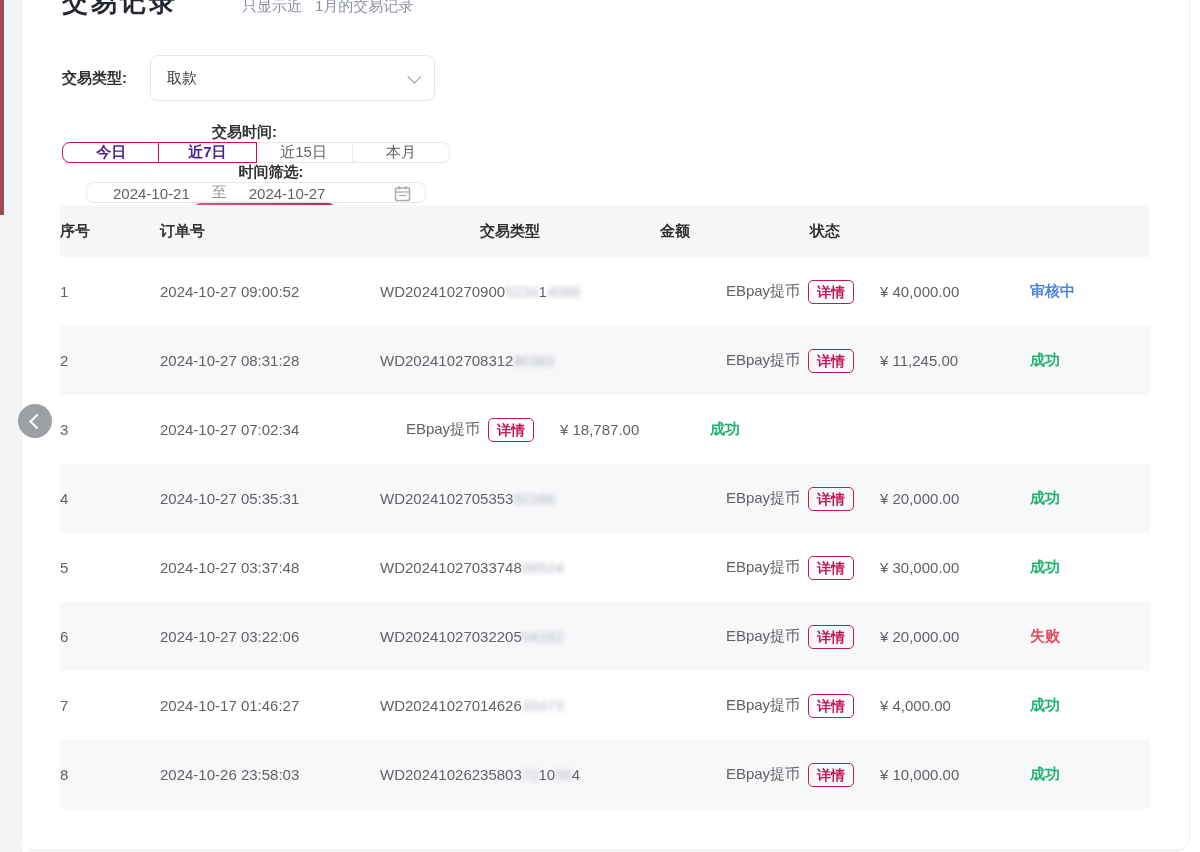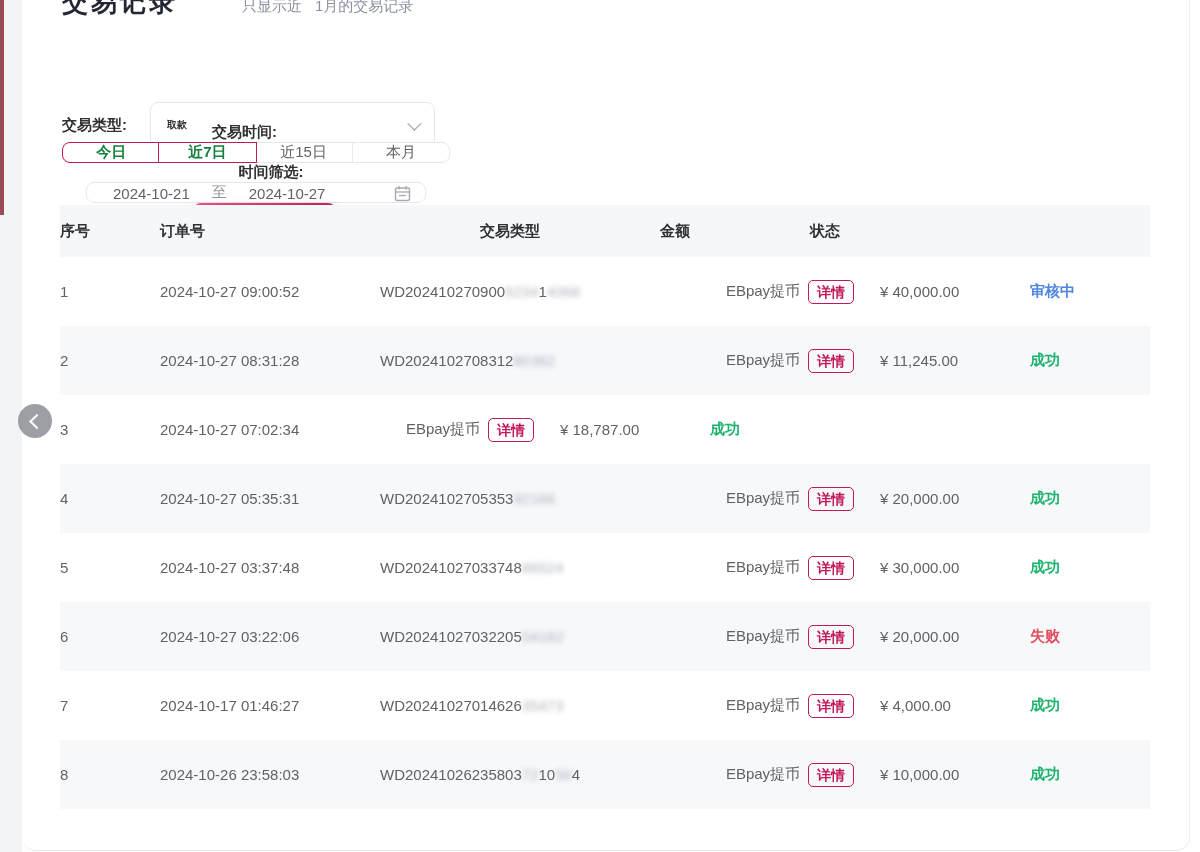--- a/index.html
+++ b/index.html
@@ -21,37 +21,37 @@
   }
   .chev-left{width:9px;height:9px;border-left:2px solid #fff;border-bottom:2px solid #fff;
     transform:rotate(45deg) translate(1px,-1px);}
   .title-row{position:absolute;left:40px;top:-15px;display:flex;align-items:baseline;}
   .page-title{font-size:26px;font-weight:bold;color:#232733;letter-spacing:3px;}
   .subtitle{font-size:15px;color:#8a90a0;}
   .subtitle-left{margin-left:64px;}
   .subtitle-right{margin-left:13px;}
 
   .filter-row{position:absolute;left:40px;display:flex;align-items:center;}
-  .filter-row.r1{top:50px;height:56px;margin-top:47px;}
+  .filter-row.r1{top:50px;height:56px;}
   .filter-row.r2{top:123px;height:46px;flex-direction:column;}
   .flabel{font-size:15px;color:#303133;font-weight:600;width:88px;flex:none;}
   .flabel.narrow{width:auto;margin-left:40px;margin-right:10px;}
   .select-box{
     width:285px;height:46px;border:1px solid #e4e7ed;border-radius:8px;box-sizing:border-box;
     display:flex;align-items:center;padding:0 16px;cursor:pointer;background:#fff;
   }
-  .select-value{font-size:10px;font-weight:bold;color:#303133;}
+  .select-value{font-size:15px;font-weight:normal;color:#303133;}
   .caret-down{width:9px;height:9px;border-right:1.6px solid #909399;border-bottom:1.6px solid #909399;
     transform:rotate(45deg) translateY(-2px);margin-left:auto;}
 
   .seg-group{display:flex;width:388px;height:46px;border:1px solid #e4e7ed;border-radius:8px;box-sizing:border-box;background:#fff;}
   .seg{flex:1;display:flex;align-items:center;justify-content:center;font-size:15px;color:#606266;
     border-right:1px solid #e9ebf0;cursor:pointer;box-sizing:border-box;}
   .seg:last-child{border-right:none;}
-  .seg.active{color:#15803d;font-weight:bold;border:1.6px solid #c2185b;margin:-1px -1px -1px -1px;z-index:2;background:#fff;}
+  .seg.active{color:#4c1d95;font-weight:bold;border:1.6px solid #c2185b;margin:-1px -1px -1px -1px;z-index:2;background:#fff;}
   .seg.active:first-child{border-radius:8px 0 0 8px;}
 
   .date-box{
     width:340px;height:46px;border:1px solid #e4e7ed;border-radius:8px;box-sizing:border-box;
     display:flex;align-items:flex-end;padding:0 14px;font-size:15px;color:#606266;background:#fff;cursor:pointer;
   }
   .date-from{margin-left:12px;}
   .date-sep{color:#909399;margin:0 22px;}
   .cal-icon{margin-left:auto;display:flex;}
   .query-btn{

